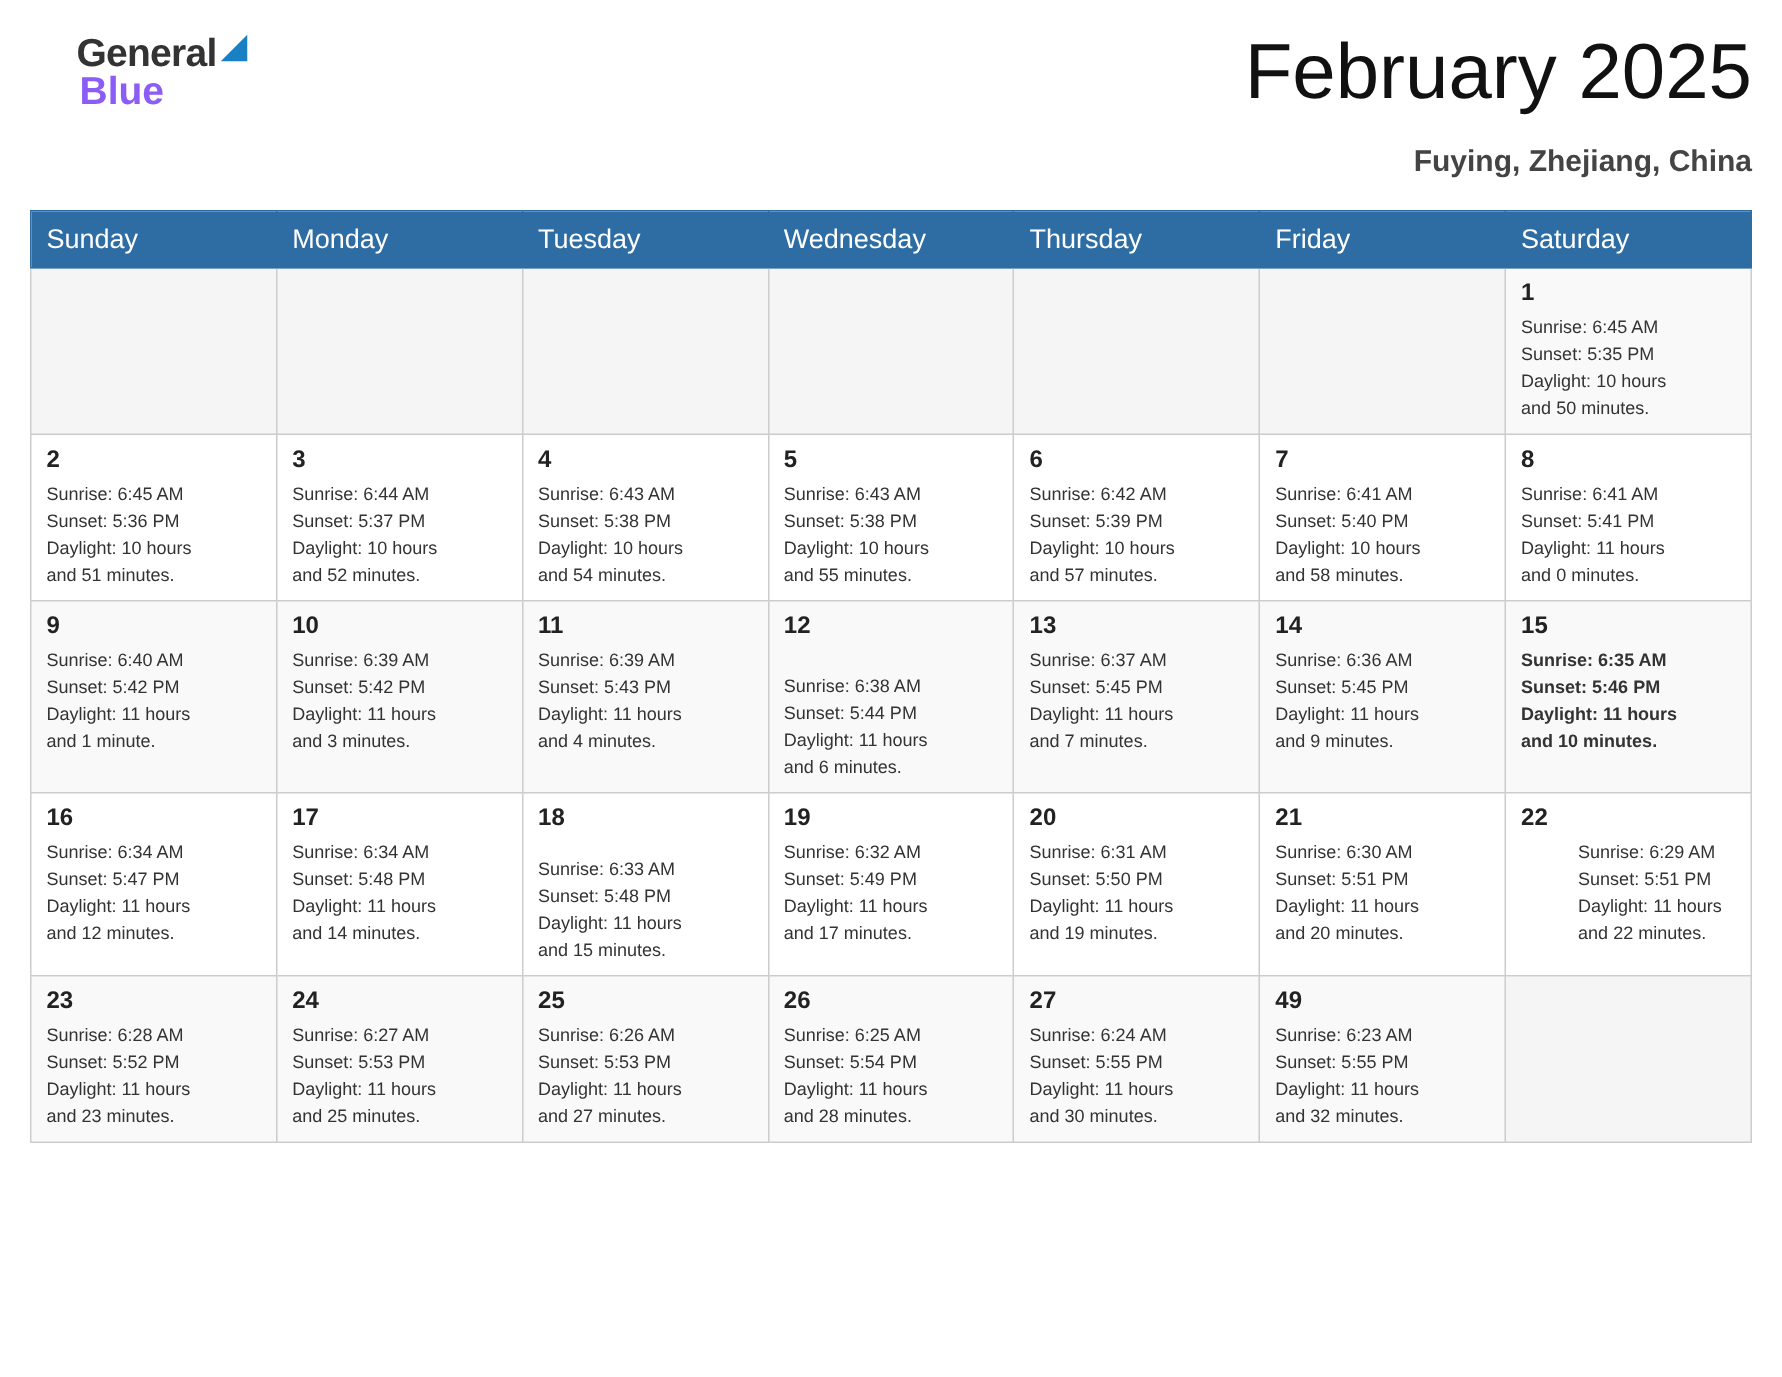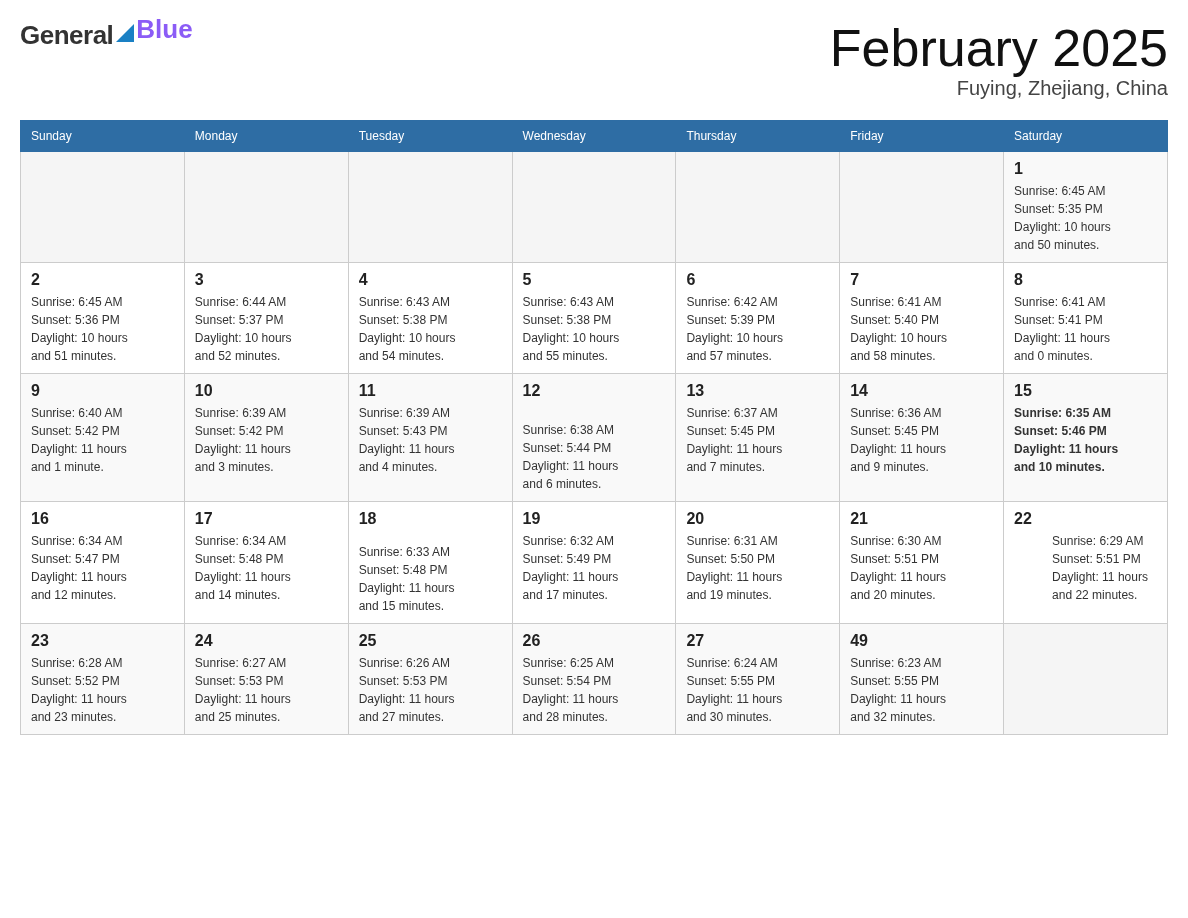--- a/index.html
+++ b/index.html
@@ -21,33 +21,34 @@
     }
     .month-title {
       font-size: 52px;
       font-weight: normal;
       color: #111;
       line-height: 1.1;
     }
     .location {
       font-size: 20px;
       color: #444;
-      margin-top: 0;
+      margin-top: 20px;
+      font-weight: bold;
     }
     .calendar {
       width: 100%;
       border-collapse: collapse;
       border: 1px solid #aaa;
     }
     .calendar th {
       background-color: #2e6da4;
       color: #fff;
       padding: 8px 10px;
       text-align: left;
-      font-size: 12px;
+      font-size: 18px;
       font-weight: normal;
       border: 1px solid #2e6da4;
     }
     .calendar td {
       vertical-align: top;
       padding: 8px 10px;
       border: 1px solid #ccc;
       width: calc(100% / 7);
       min-height: 100px;
       background: #fff;
@@ -68,21 +69,23 @@
       font-size: 12px;
       color: #333;
       line-height: 1.5;
     }
     .empty-cell {
       background: #f5f5f5 !important;
     }
     
     .logo-wrapper {
       display: flex;
+      flex-direction: column;
       align-items: flex-start;
+      margin-left: 31px;
     }
     .logo-top {
       display: flex;
       align-items: center;
     }
     .logo-text-general {
       font-size: 26px;
       font-weight: bold;
       color: #333;
       letter-spacing: -0.5px;

